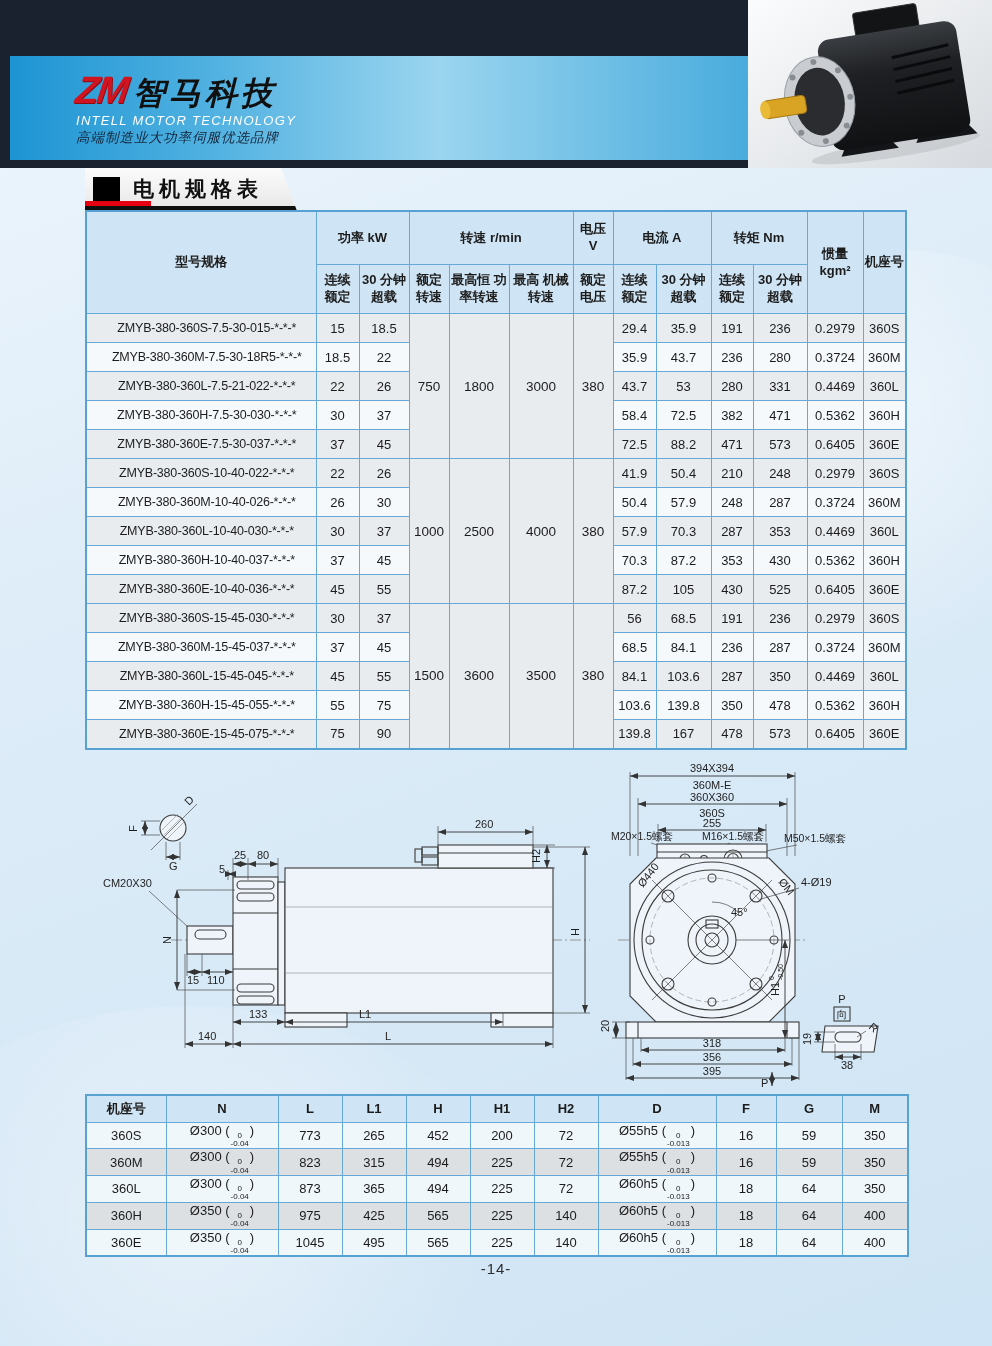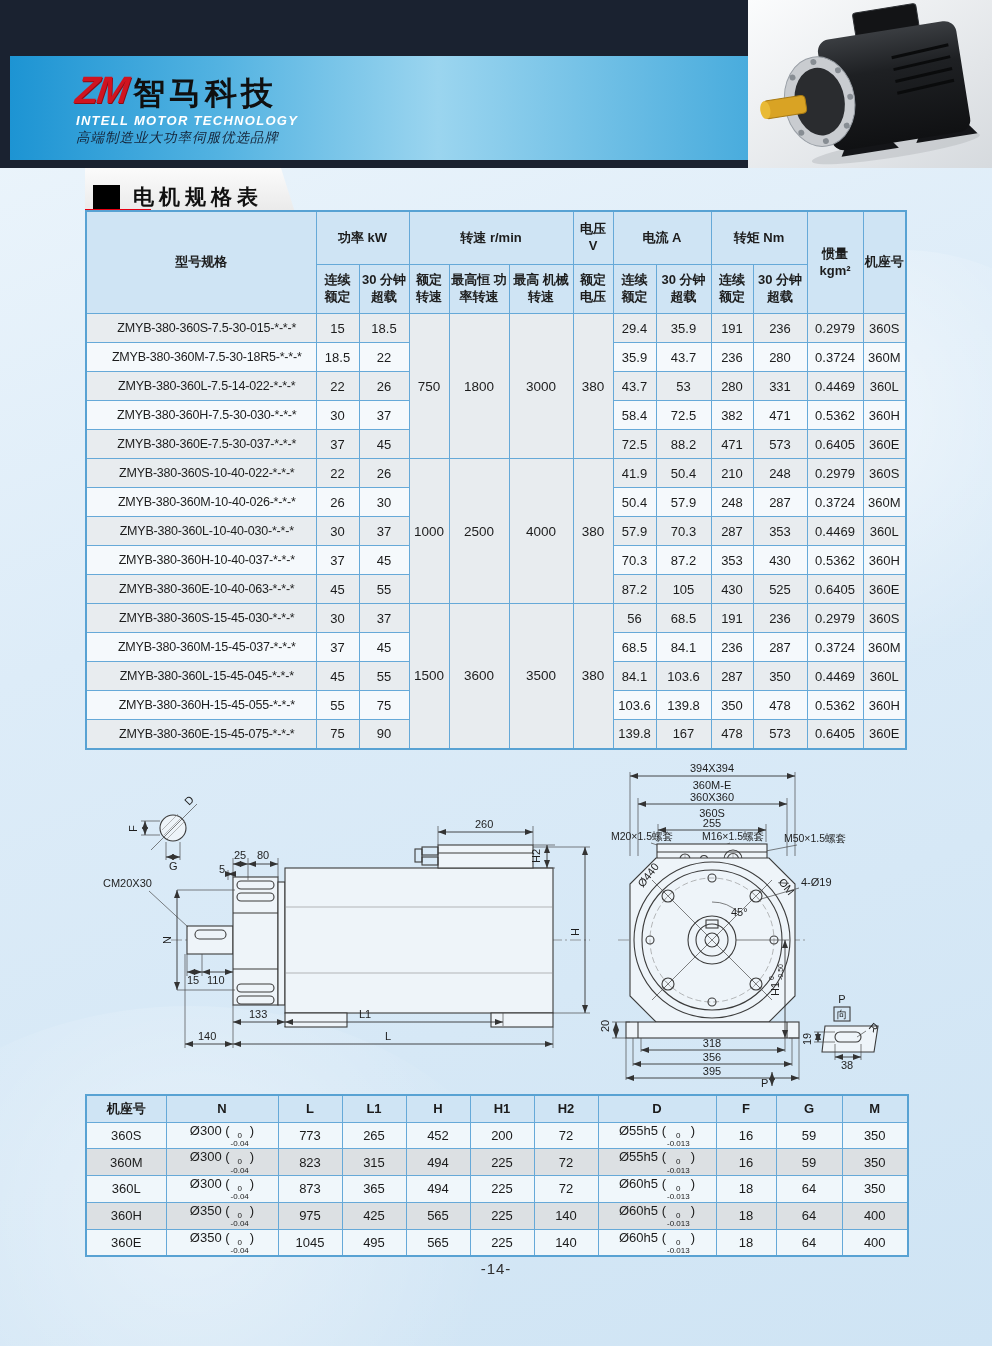--- a/index.html
+++ b/index.html
@@ -13,29 +13,29 @@
          background:radial-gradient(circle at 50% 40%,rgba(255,255,255,.4),rgba(255,255,255,0) 65%);}
 
   
   .top-dark{position:absolute;left:0;top:0;width:748px;height:168px;background:#1a2230;}
   .banner{position:absolute;left:10px;top:56px;width:738px;height:104px;display:flex;align-items:center;
           background:linear-gradient(90deg,#1d94d3 0%,#52b2e1 28%,#9bd5ef 58%,#49acdd 100%);}
   .logo-block{margin-left:66px;line-height:1;}
   .logo-row1{display:flex;align-items:flex-end;gap:6px;}
   .logo-glyph{color:#d01420;font-size:38px;font-weight:900;font-style:italic;letter-spacing:-2px;
               text-shadow:1px 1px 0 #8e0a12;transform:skewX(-8deg);}
-  .brand-cn{color:#101010;font-size:32px;font-weight:900;letter-spacing:4px;}
-  .brand-en{color:#ffffff;font-size:13px;font-weight:700;font-style:italic;letter-spacing:1.3px;margin-top:5px;}
+  .brand-cn{color:#101010;font-size:32px;font-weight:900;letter-spacing:4px;font-style:italic;}
+  .brand-en{color:#ffffff;font-size:13px;font-weight:400;font-style:italic;letter-spacing:1.3px;margin-top:5px;}
   .slogan{color:#152438;font-size:13.5px;font-weight:400;font-style:italic;letter-spacing:1px;margin-top:4px;}
   .series-title{margin-left:26px;margin-top:14px;font-size:30px;font-weight:600;color:#0b0b0b;letter-spacing:1px;}
   .photo{position:absolute;left:748px;top:0;width:244px;height:168px;}
 
   
   .sec-title{position:absolute;display:flex;align-items:center;gap:13px;height:30px;
-             padding:14px 34px 2px 8px;background:linear-gradient(180deg,#fbfbfb,#e9e9e9);
+             padding:6px 34px 2px 8px;background:linear-gradient(180deg,#fbfbfb,#e9e9e9);
              border-bottom:5px solid #101010;
              clip-path:polygon(0 0,calc(100% - 16px) 0,100% 100%,0 100%);}
   .sec-title .sq{width:27px;height:25px;background:#000;}
   .sec-title::after{content:'';position:absolute;left:0;bottom:0;width:66px;height:5px;background:#e60012;}
   .sec-title .txt{font-size:21px;font-weight:bold;color:#111;letter-spacing:5px;}
   .sec1{left:85px;top:168px;}
   .sec2{left:85px;top:753px;}
 
   
   table{border-collapse:collapse;table-layout:fixed;}
@@ -209,21 +209,21 @@
           <td>18.5</td>
           <td>22</td>
           <td>35.9</td>
           <td>43.7</td>
           <td>236</td>
           <td>280</td>
           <td>0.3724</td>
           <td>360M</td>
         </tr>
         <tr class="odd">
-          <td class="model">ZMYB-380-360L-7.5-14-022-*-*-*</td>
+          <td class="model">ZMYB-380-360L-7.5-21-022-*-*-*</td>
           <td>22</td>
           <td>26</td>
           <td>43.7</td>
           <td>53</td>
           <td>280</td>
           <td>331</td>
           <td>0.4469</td>
           <td>360L</td>
         </tr>
         <tr class="even">
@@ -290,21 +290,21 @@
           <td>37</td>
           <td>45</td>
           <td>70.3</td>
           <td>87.2</td>
           <td>353</td>
           <td>430</td>
           <td>0.5362</td>
           <td>360H</td>
         </tr>
         <tr class="odd">
-          <td class="model">ZMYB-380-360E-10-40-063-*-*-*</td>
+          <td class="model">ZMYB-380-360E-10-40-036-*-*-*</td>
           <td>45</td>
           <td>55</td>
           <td>87.2</td>
           <td>105</td>
           <td>430</td>
           <td>525</td>
           <td>0.6405</td>
           <td>360E</td>
         </tr>
         <tr class="odd">

